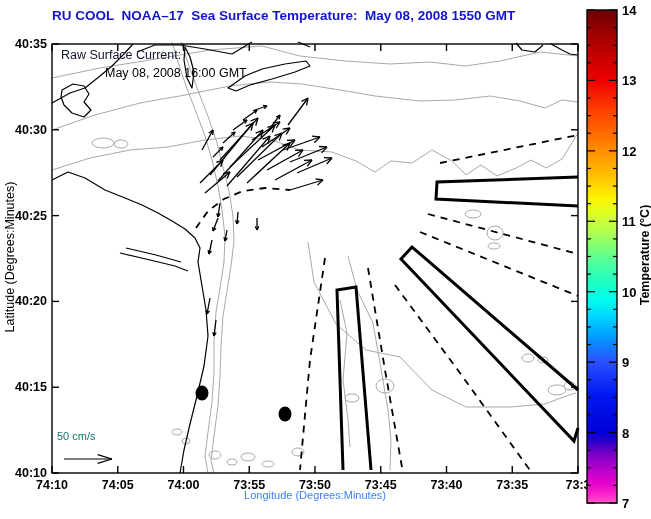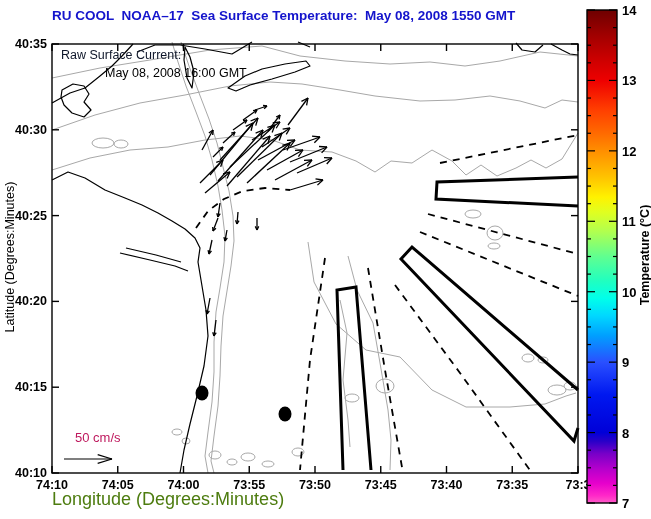--- a/index.html
+++ b/index.html
@@ -3,26 +3,26 @@
 <meta charset="utf-8">
 <style>
   html,body{margin:0;padding:0;background:#ffffff;}
   #fig{position:relative;width:651px;height:519px;background:#ffffff;overflow:hidden;
        font-family:"Liberation Sans",sans-serif;}
   #plot-svg{position:absolute;left:0;top:0;}
   .txt{position:absolute;white-space:pre;}
   #title{left:52px;top:8px;width:526px;text-align:left;font-size:13.5px;font-weight:bold;color:#1414cc;}
   #ann1{left:61px;top:48px;font-size:12.5px;color:#0f172a;}
   #ann2{left:61px;top:66px;font-size:12.5px;color:#000000;margin-left:44px;}
-  #xlabel{left:52px;top:489px;width:526px;text-align:left;font-size:18px;color:#4d7c0f;}
+  #xlabel{left:52px;top:489px;width:526px;text-align:center;font-size:11px;color:#3b82f6;}
   #ylabel{left:-100px;top:250px;width:220px;text-align:center;font-size:12.5px;color:#000;
           transform:rotate(-90deg);}
   #cblabel{left:534px;top:248px;width:222px;text-align:center;font-size:12.5px;font-weight:bold;color:#000;
           transform:rotate(-90deg);}
-  #legend-label{left:57px;top:430px;font-size:13px;color:#be185d;margin-left:18px;}
+  #legend-label{left:57px;top:430px;font-size:11px;color:#0f766e;}
 </style>
 </head>
 <body>
 
 <div id="fig">
   <svg id="plot-svg" width="651" height="519" viewBox="0 0 651 519">
       <defs>
         <linearGradient id="cbg" x1="0" y1="0" x2="0" y2="1">
           <stop offset="0" stop-color="#6e0000"></stop>
           <stop offset="0.05" stop-color="#a00000"></stop>

